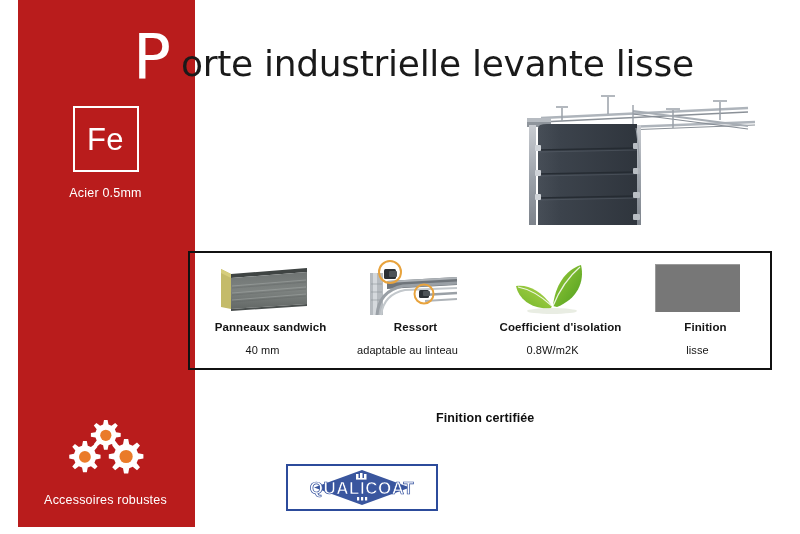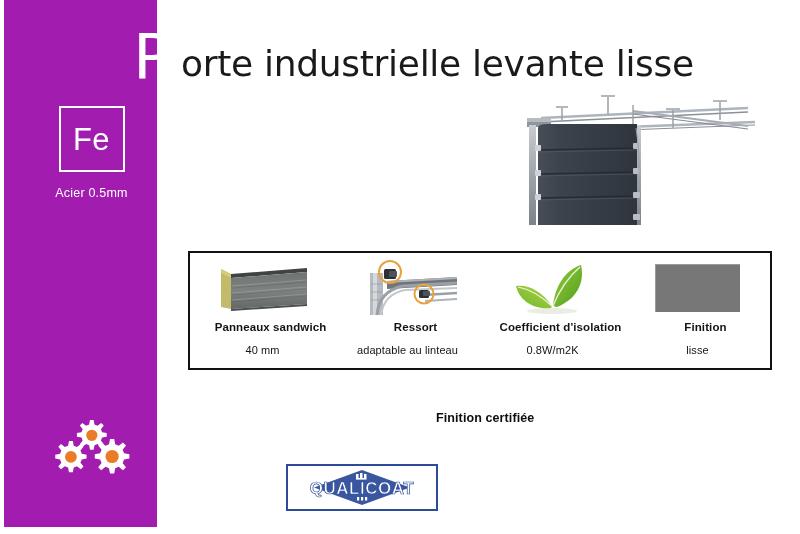--- a/index.html
+++ b/index.html
@@ -17,25 +17,25 @@
   }
   .page {
     position: absolute;
     inset: 0;
     background: #ffffff;
   }
 
   
   .sidebar {
     position: absolute;
-    left: 4px;
+    left: 18px;
     top: 0;
-    width: 153px;
+    width: 177px;
     height: 527px;
-    background: #a21caf;
+    background: #b91c1c;
   }
   .side-block {
     position: absolute;
     left: 0;
     width: 175px;
     text-align: center;
     color: #ffffff;
   }
   .side-label {
     font-size: 12.5px;
@@ -230,20 +230,21 @@
             <circle cx="42.8" cy="18.3" r="5.6" fill="#EA7B29"></circle>
 
             <path d="M61 22 l4.2 0 1.0 5.3 3.5 1.5 4.3-3.4 3.0 3.0 -3.4 4.3 1.5 3.5 5.3 1.0 0 4.2 -5.3 1.0 -1.5 3.5 3.4 4.3 -3.0 3.0 -4.3-3.4 -3.5 1.5 -1.0 5.3 -4.2 0 -1.0-5.3 -3.5-1.5 -4.3 3.4 -3.0-3.0 3.4-4.3 -1.5-3.5 -5.3-1.0 0-4.2 5.3-1.0 1.5-3.5 -3.4-4.3 3.0-3.0 4.3 3.4 3.5-1.5 z"></path>
             <circle cx="63.1" cy="39.5" r="6.6" fill="#EA7B29"></circle>
 
             <path d="M20 24 l3.8 0 .95 4.8 3.2 1.3 3.9-3.1 2.7 2.7 -3.1 3.9 1.3 3.2 4.8 .95 0 3.8 -4.8 .95 -1.3 3.2 3.1 3.9 -2.7 2.7 -3.9-3.1 -3.2 1.3 -.95 4.8 -3.8 0 -.95-4.8 -3.2-1.3 -3.9 3.1 -2.7-2.7 3.1-3.9 -1.3-3.2 -4.8-.95 0-3.8 4.8-.95 1.3-3.2 -3.1-3.9 2.7-2.7 3.9 3.1 3.2-1.3 z"></path>
             <circle cx="21.9" cy="39.9" r="5.9" fill="#EA7B29"></circle>
           </g>
         </svg>
       </div>
+      <div class="side-label">Accessoires robustes</div>
     </div>
   </div>
 
   <div class="title-row">
     <span class="title-drop">P</span>
     <span class="title-rest">orte industrielle levante lisse</span>
   </div>
 
   <div class="product-photo">
     <svg width="285" height="140" viewBox="0 0 285 140">

